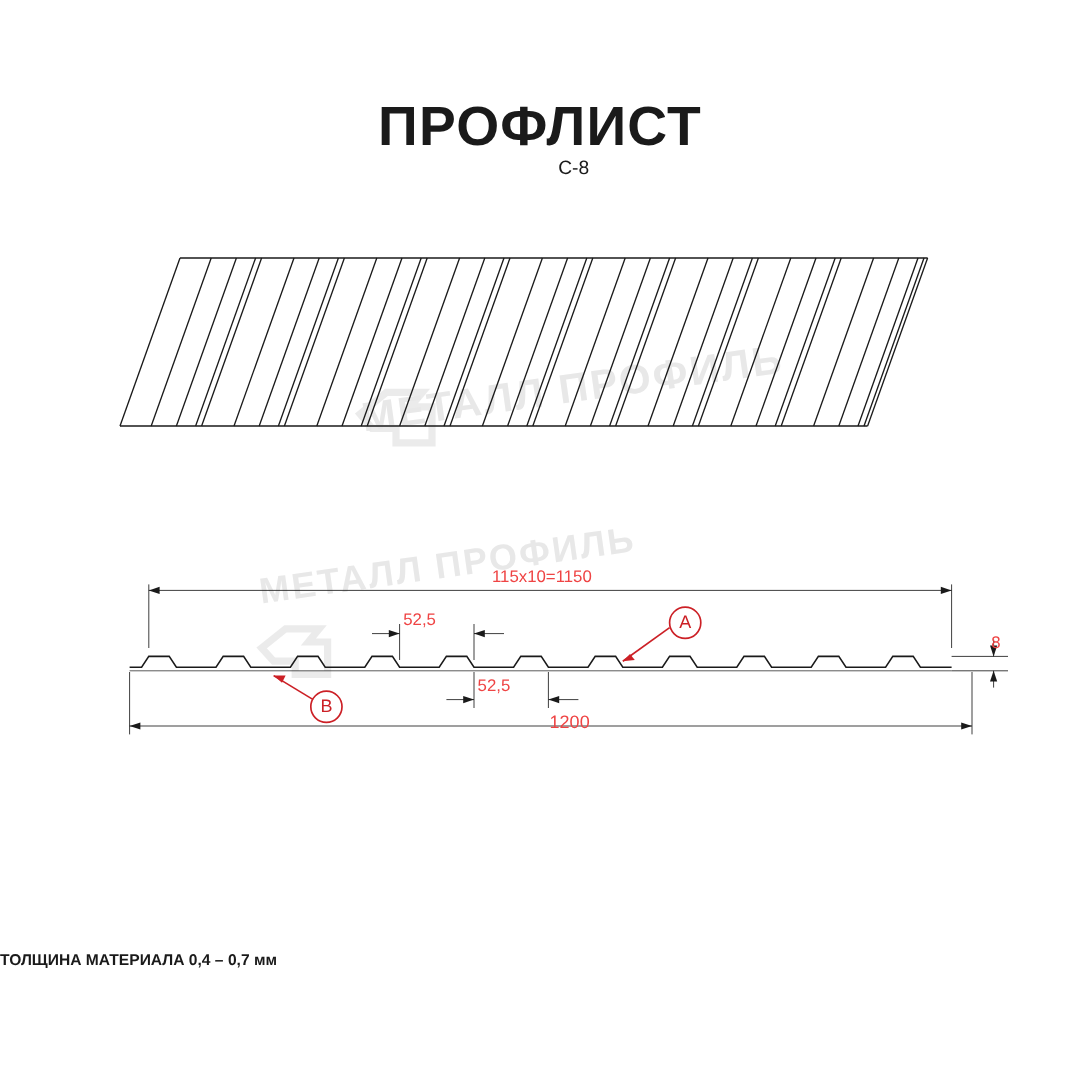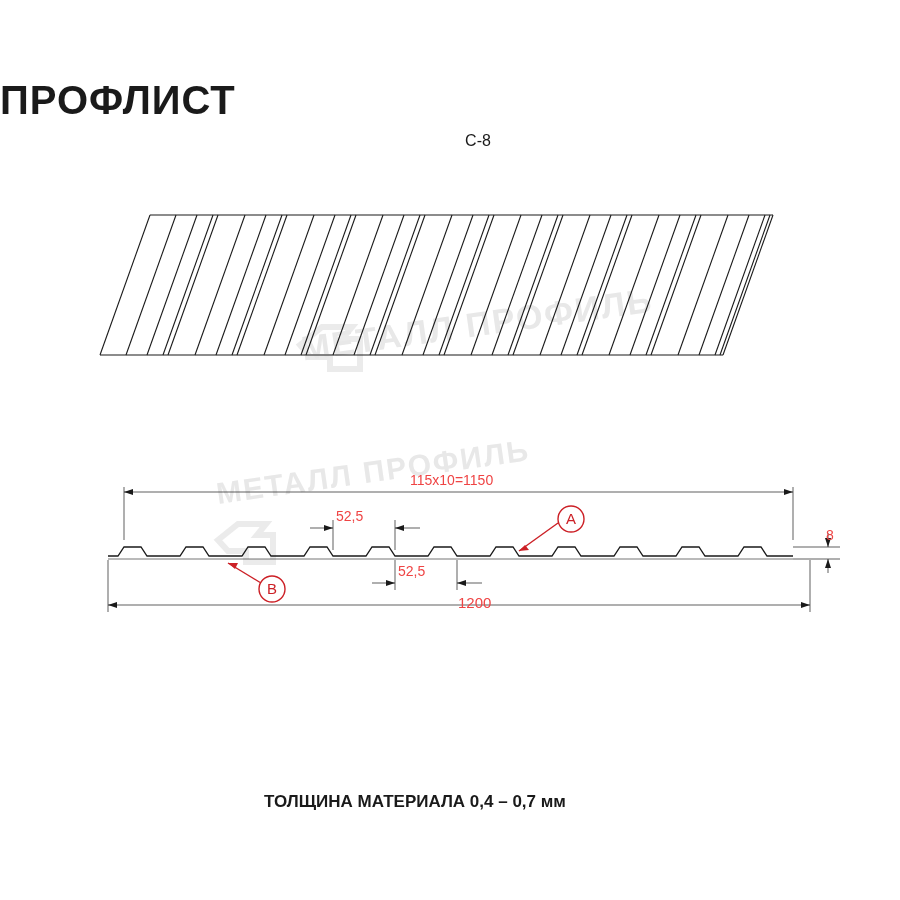--- a/index.html
+++ b/index.html
@@ -19,42 +19,43 @@
     position: absolute;
     left: 0; top: 0;
     width: 900px;
     height: 900px;
   }
   .title {
     position: absolute;
     left: 0;
     top: 78px;
     width: 900px;
-    font-size: 40px;
+    text-align: center;
+    font-size: 46px;
     font-weight: bold;
     letter-spacing: 1px;
     color: #1a1a1a;
   }
   .subtitle {
     position: absolute;
     left: 0;
     top: 132px;
     width: 900px;
     text-align: center;
     font-size: 16px;
     color: #1a1a1a;
     padding-left: 28px;
   }
   .footnote {
     position: absolute;
     left: 0;
     top: 792px;
     width: 830px;
-    text-align: center;
-    font-size: 17px;
+    text-align: left;
+    font-size: 13px;
     font-weight: bold;
     color: #1a1a1a;
   }
   .dimtext {
     position: absolute;
     font-size: 14px;
     color: #ef4444;
     white-space: nowrap;
   }
   .calloutlabel {

